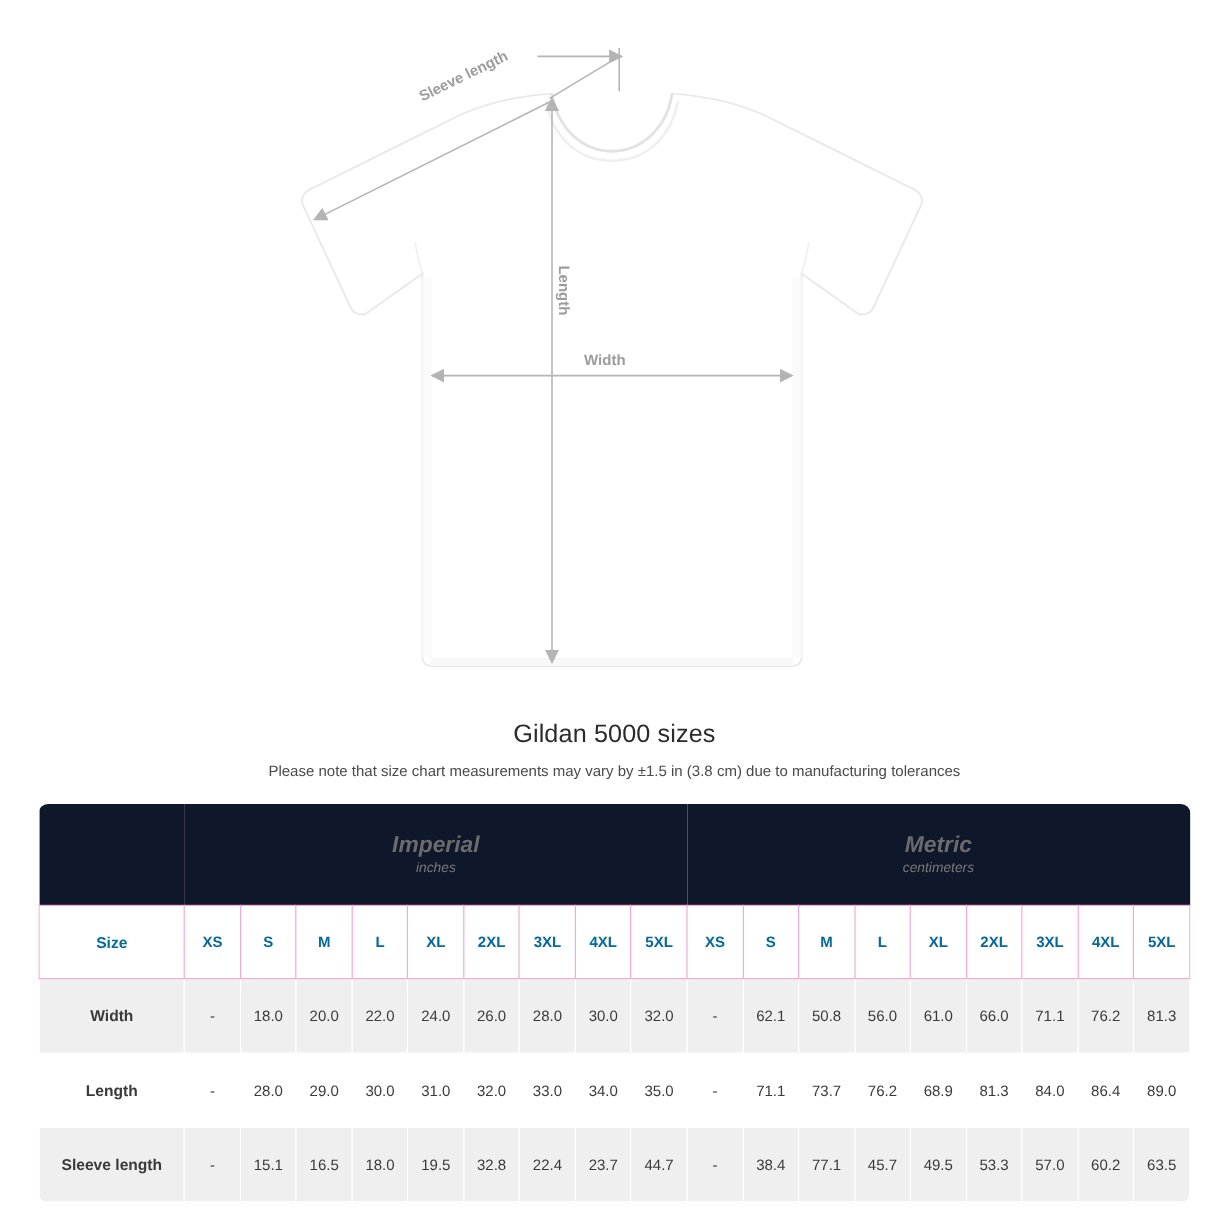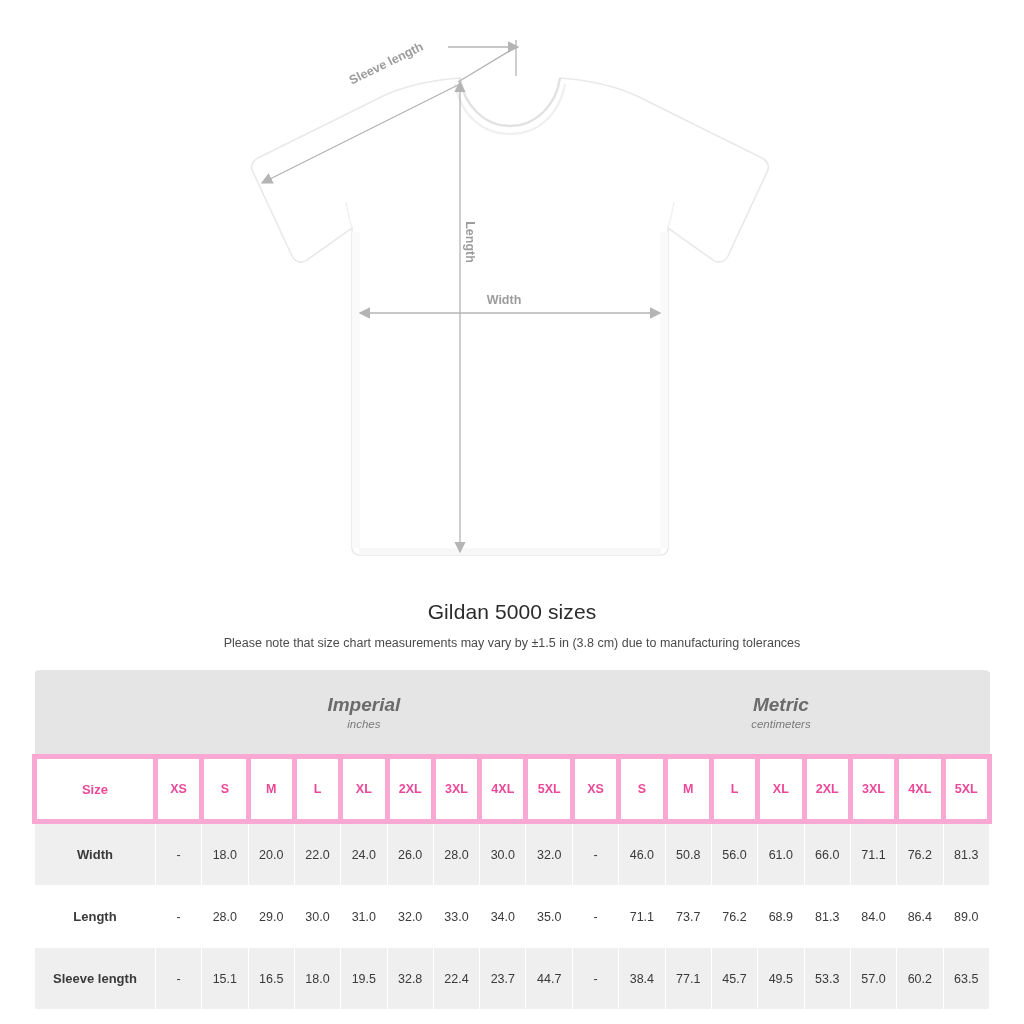--- a/index.html
+++ b/index.html
@@ -51,21 +51,21 @@
   
   .table-wrap {
     margin: 20px 32px 0 32px;
   }
   table.size-table {
     border-collapse: collapse;
     width: 960px;
     table-layout: fixed;
   }
   table.size-table tr.system-row td {
-    background: #e5e5e5;
+    background: #0f172a;
     height: 82px;
     vertical-align: middle;
     text-align: center;
     border: none;
   }
   .system-name {
     font-size: 19px;
     font-weight: bold;
     font-style: italic;
     color: #6b6b6b;
@@ -77,22 +77,22 @@
     margin-top: 2px;
   }
 
   table.size-table tr.header-row td {
     background: #ffffff;
     height: 58px;
     text-align: center;
     vertical-align: middle;
     font-size: 12.5px;
     font-weight: bold;
-    color: #ec4899;
-    border: 5px solid #f9a8d4;
+    color: #0369a1;
+    border: 1px solid #f9a8d4;
   }
   table.size-table tr.header-row td.rowlabel {
     font-size: 13px;
   }
 
   table.size-table tr.data-row td {
     height: 59px;
     text-align: center;
     vertical-align: middle;
     font-size: 12.5px;
@@ -257,21 +257,21 @@
         <td>-</td>
         <td>18.0</td>
         <td>20.0</td>
         <td>22.0</td>
         <td>24.0</td>
         <td>26.0</td>
         <td>28.0</td>
         <td>30.0</td>
         <td>32.0</td>
         <td>-</td>
-        <td>46.0</td>
+        <td>62.1</td>
         <td>50.8</td>
         <td>56.0</td>
         <td>61.0</td>
         <td>66.0</td>
         <td>71.1</td>
         <td>76.2</td>
         <td>81.3</td>
       </tr>
 
       <tr class="data-row plain">

